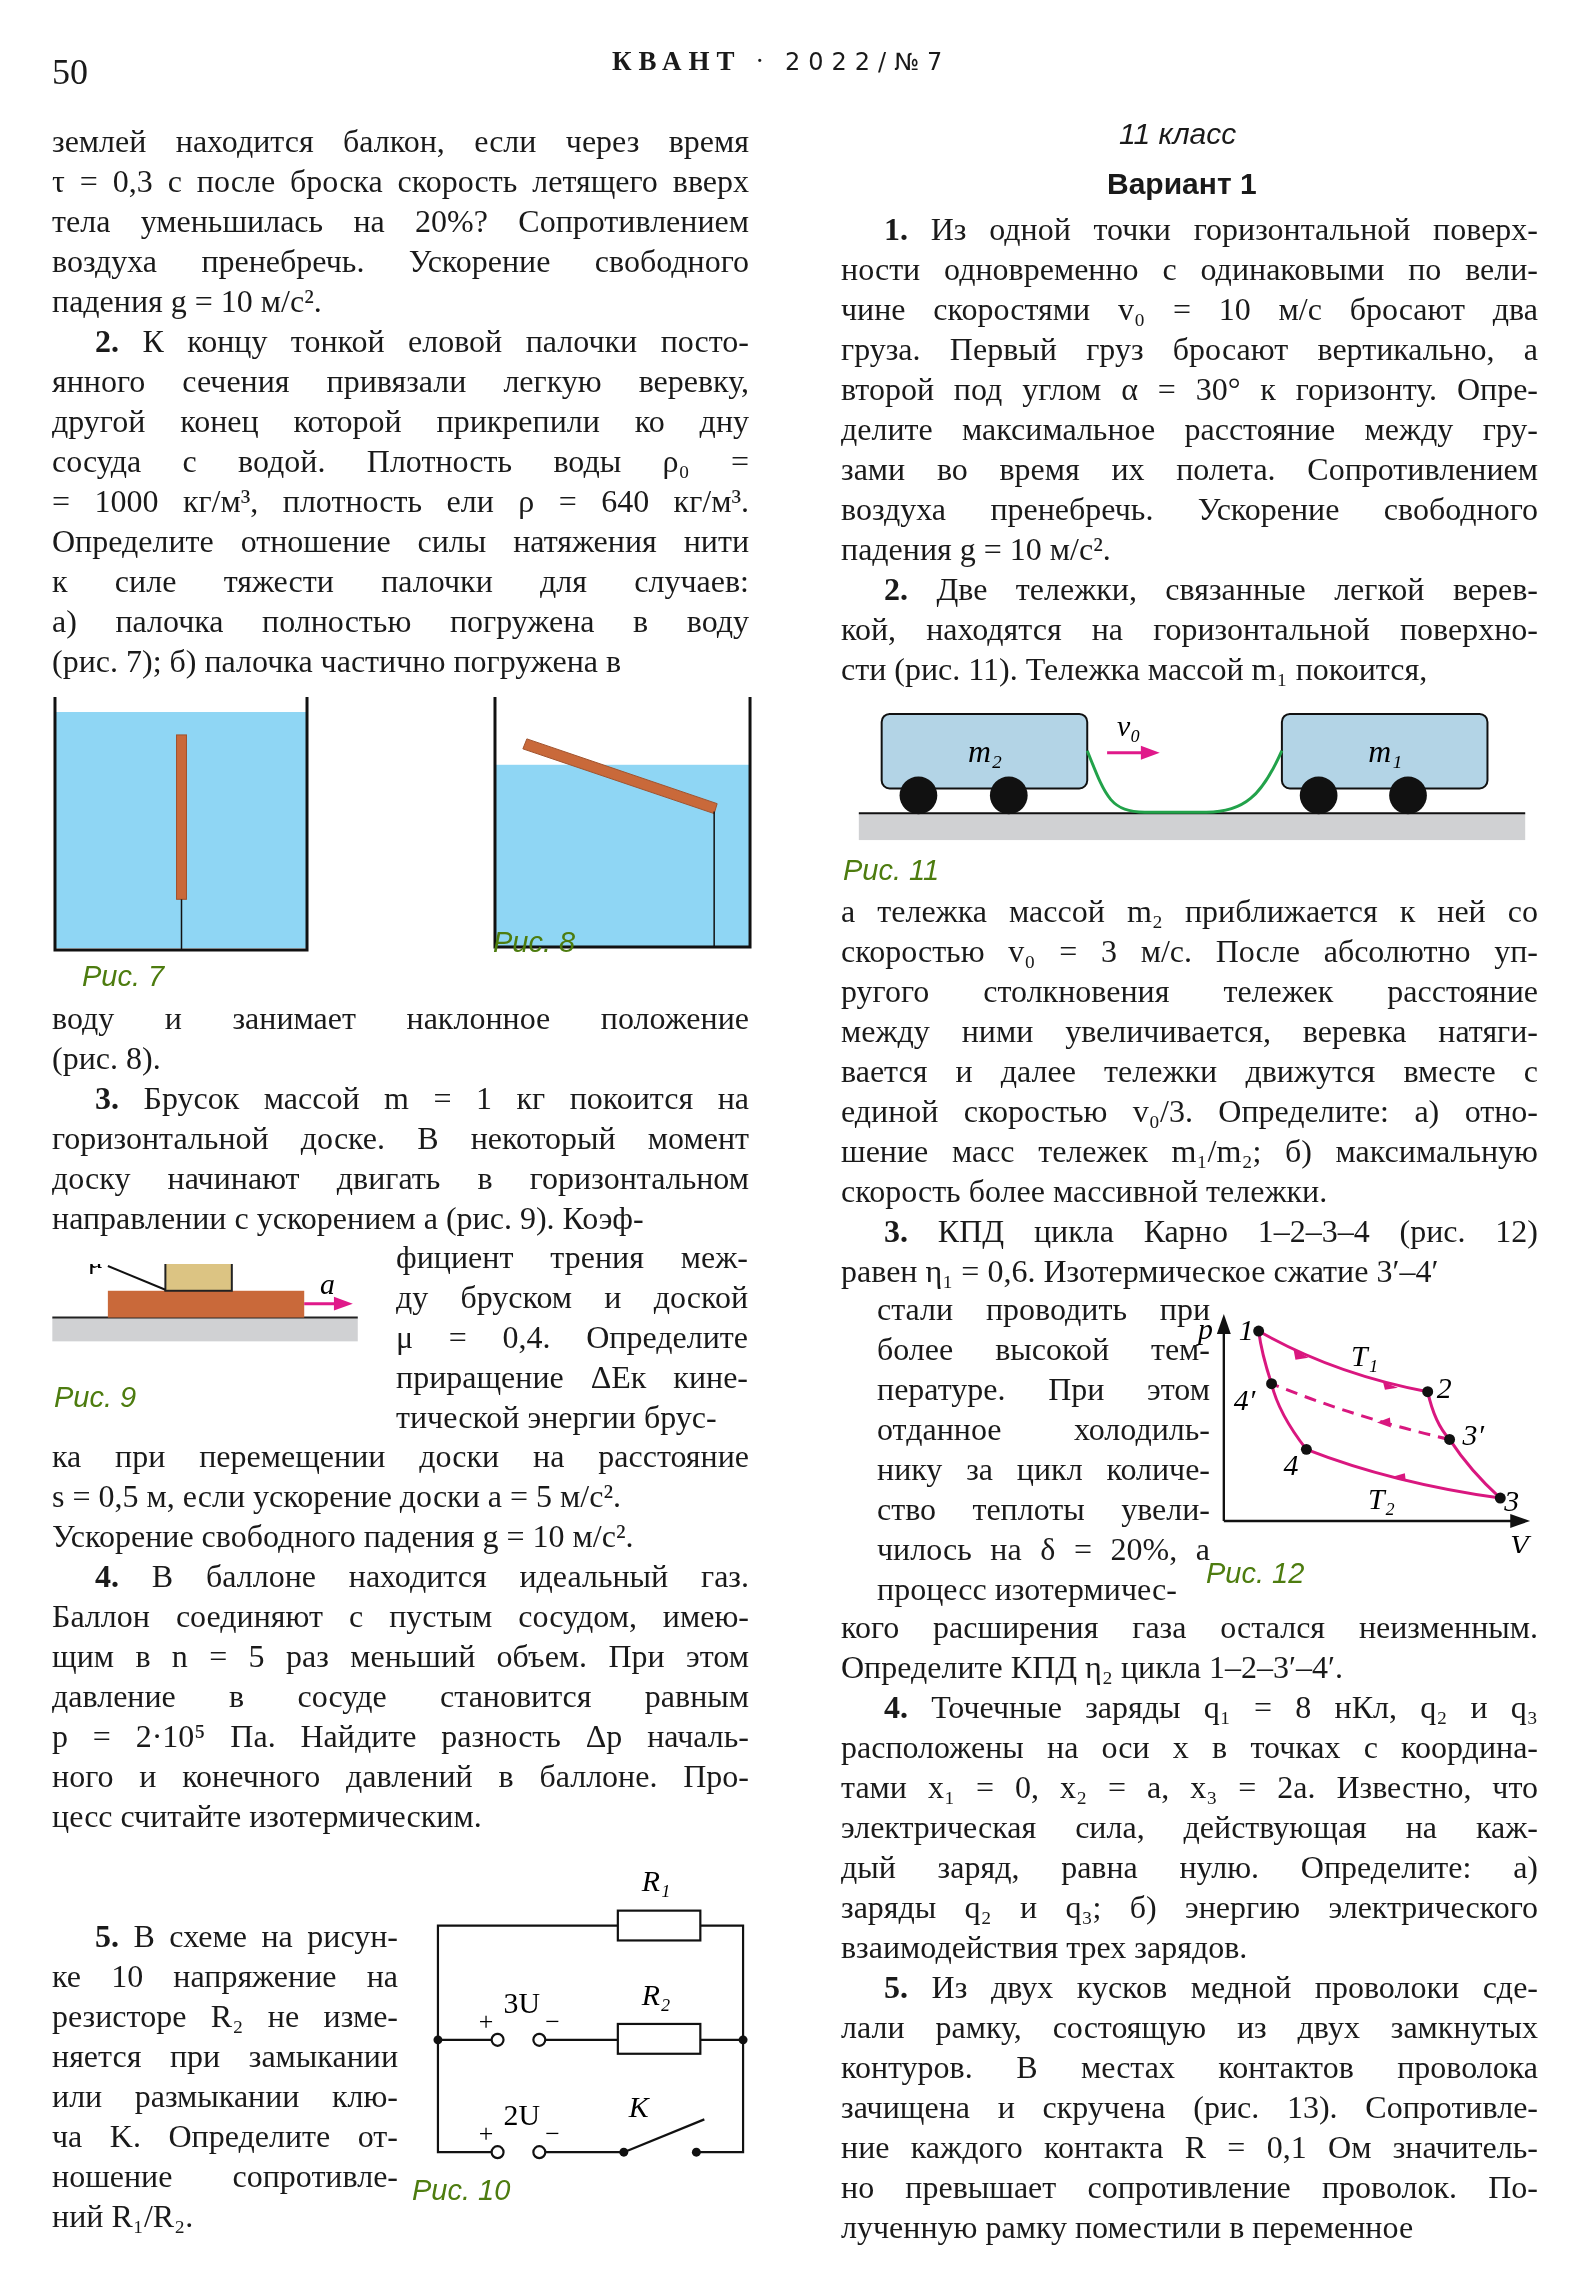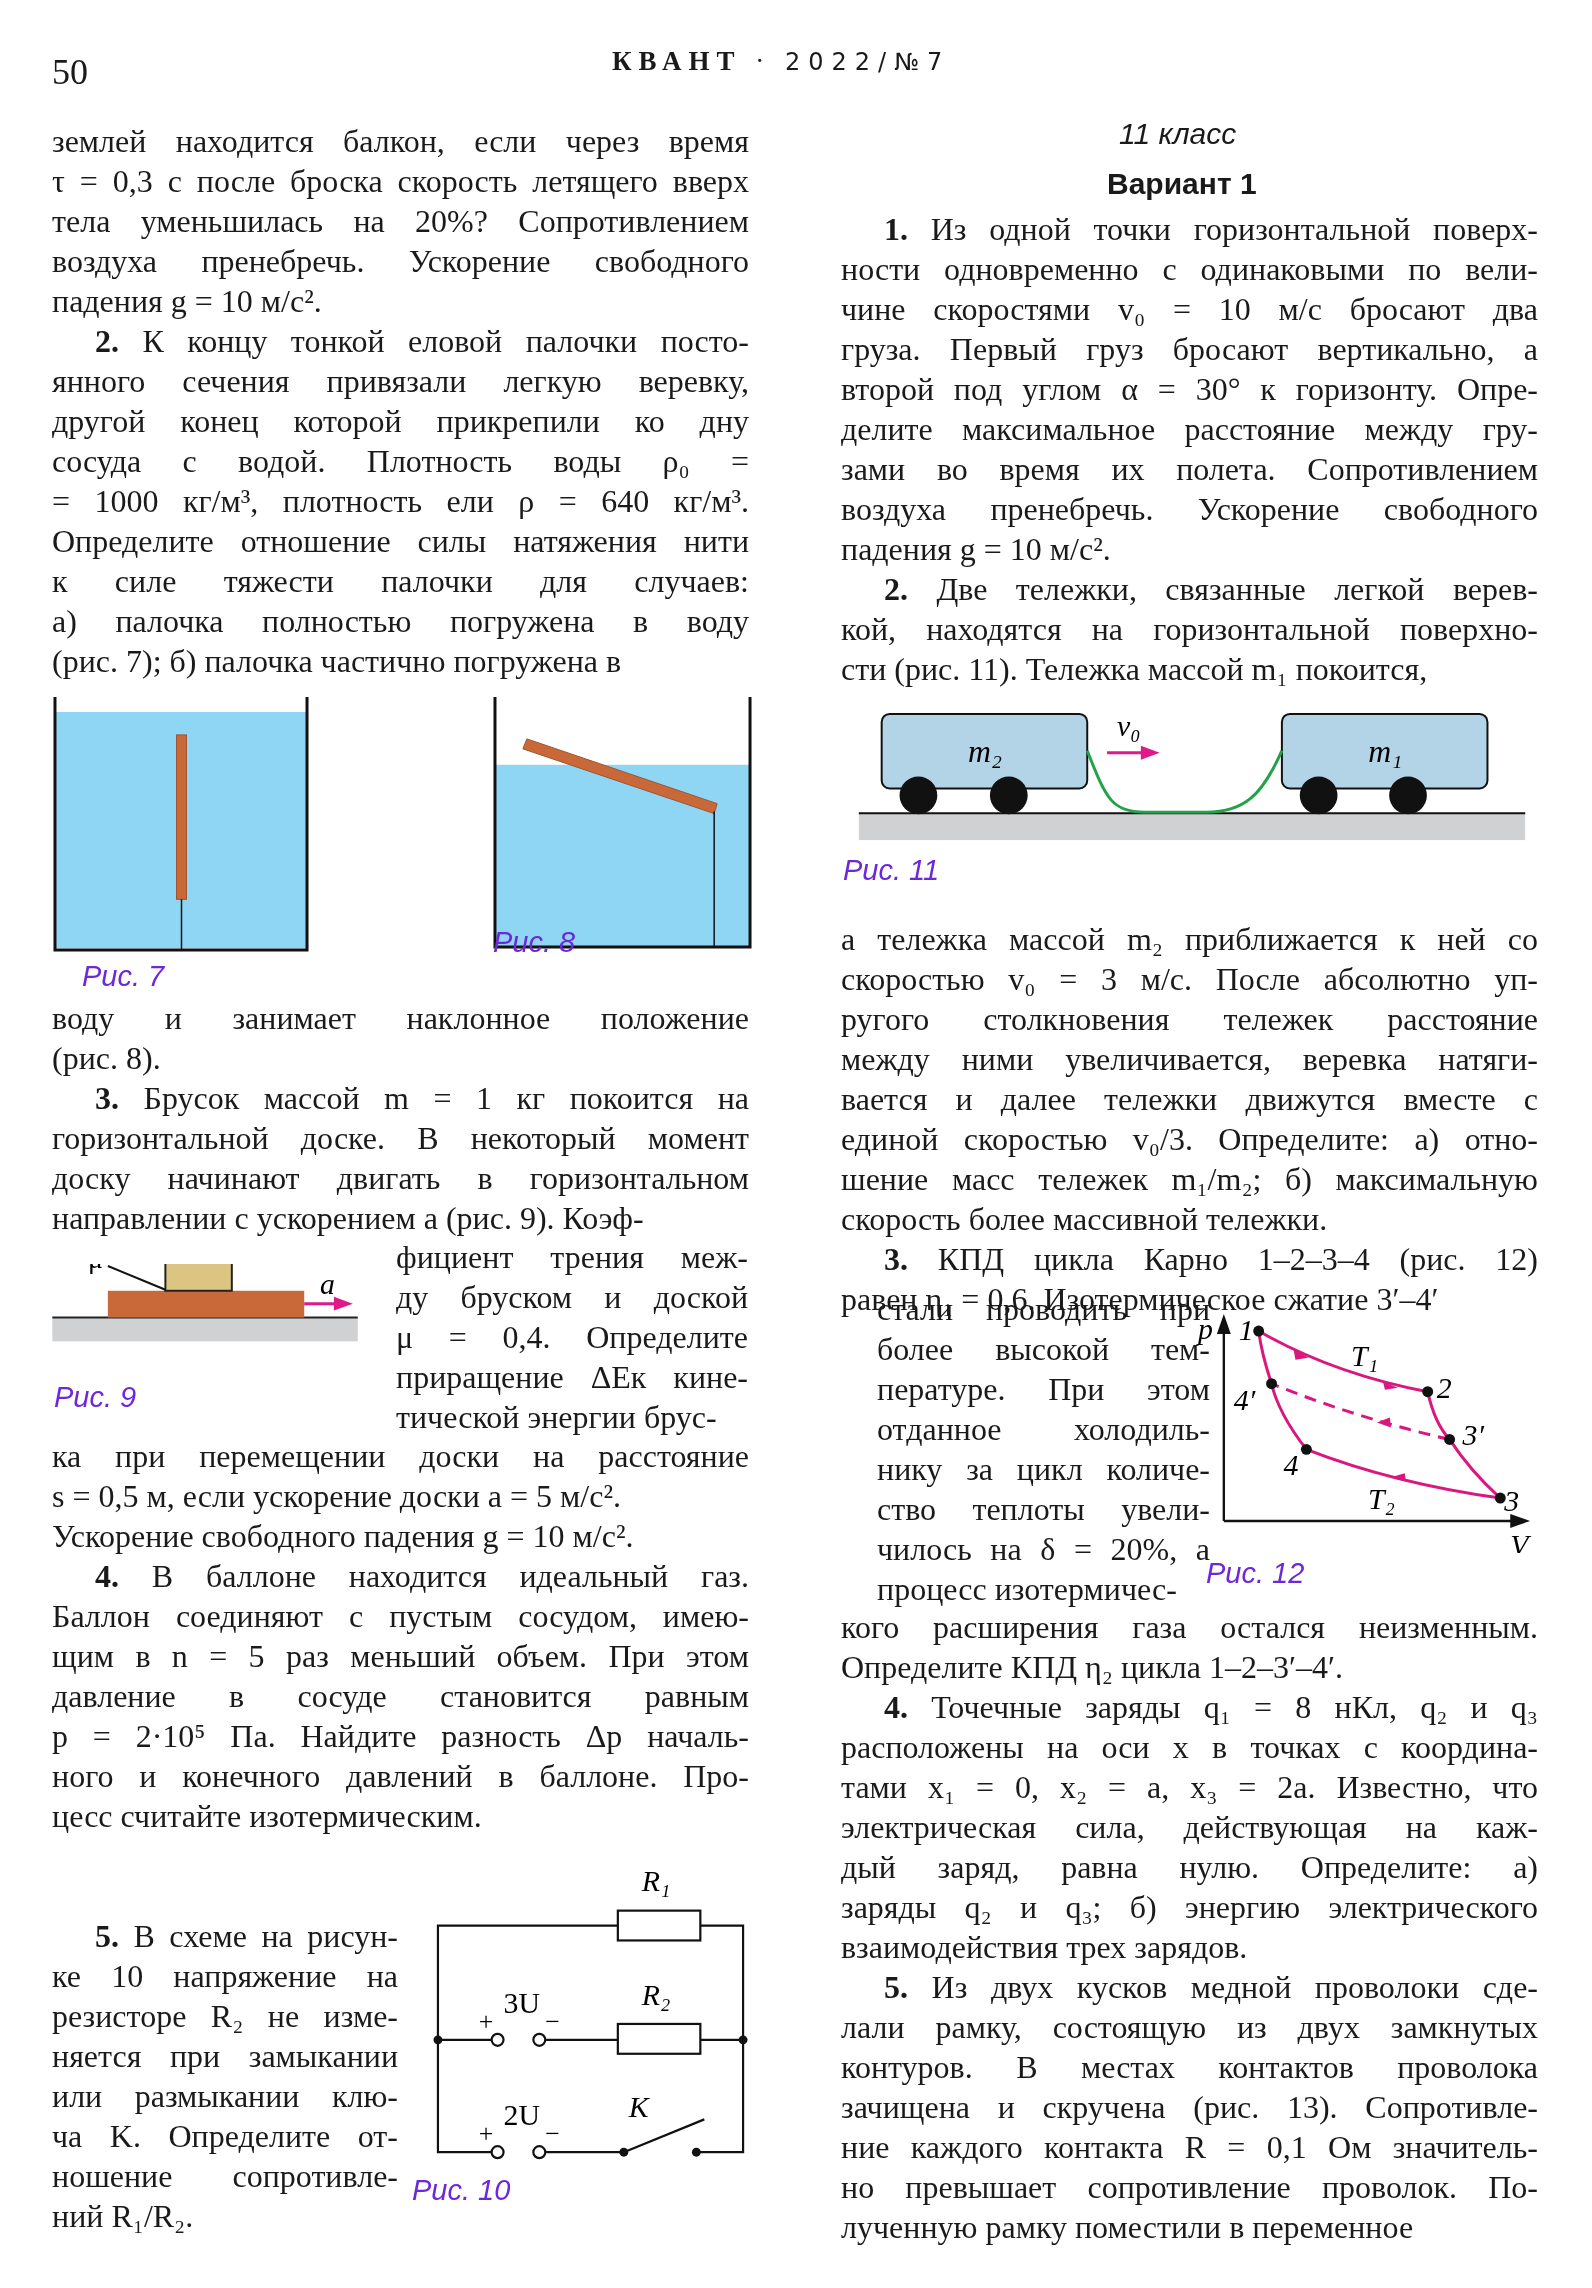--- a/index.html
+++ b/index.html
@@ -10,21 +10,21 @@
   .running { left:612px; top:46px; font-size:27px; letter-spacing:7px; white-space:nowrap; }
   .running .mag { font-weight:bold; }
   .running .issue { font-family:"DejaVu Sans","Liberation Sans",sans-serif; font-size:24px; letter-spacing:8px; }
   .col { position:absolute; font-size:32px; line-height:40px; text-align:justify; }
   .col .ln { display:block; white-space:nowrap; text-align-last:justify; height:40px; overflow:visible; }
   .col .ln.last { text-align-last:left; }
   .col .ln.ind { padding-left:43px; }
   .num { font-weight:bold; }
   .grade { left:1119px; top:117px; font-family:Liberation Sans, sans-serif; font-style:italic; font-size:30px; }
   .variant { left:1107px; top:167px; font-family:"Liberation Sans","DejaVu Sans",sans-serif; font-weight:bold; font-size:30px; }
-  .cap { font-family:"Liberation Sans","DejaVu Sans",sans-serif; font-style:italic; font-size:29px; color:#6d28d9; }
+  .cap { font-family:"Liberation Sans","DejaVu Sans",sans-serif; font-style:italic; font-size:29px; color:#4d7c0f; }
   svg text { font-family:"Liberation Serif","DejaVu Serif",serif; }
 </style>
 </head>
 <body>
 
 <div class="abs pagenum">50</div>
 <div class="abs running">
   <span class="mag">КВАНТ</span>
   <span>·</span>
   <span class="issue">2022/№7</span>
@@ -180,21 +180,21 @@
   <circle cx="555" cy="90" r="19" fill="#111"></circle>
   <path d="M232,45 C250,90 255,107 290,107 L352,107 C390,107 408,90 428,45" fill="none" stroke="#22a24a" stroke-width="3"></path>
   <line x1="252" y1="47" x2="292" y2="47" stroke="#e0198a" stroke-width="3"></line>
   <polygon points="286,40 305,47 286,54" fill="#e0198a"></polygon>
   <text x="112" y="56" font-size="32" font-style="italic">m₂</text>
   <text x="515" y="56" font-size="32" font-style="italic">m₁</text>
   <text x="262" y="30" font-size="30" font-style="italic">v₀</text>
 </svg>
 <div class="abs cap" style="left:843px; top:854px;">Рис. 11</div>
 
-<div class="col" style="left:841px; top:891px; width:697px;margin-top:28px;" id="rc2">
+<div class="col" style="left:841px; top:891px; width:697px;" id="rc2">
     <span class="ln">а тележка массой m₂ приближается к ней со</span>
     <span class="ln">скоростью v₀ = 3 м/с. После абсолютно уп-</span>
     <span class="ln">ругого столкновения тележек расстояние</span>
     <span class="ln">между ними увеличивается, веревка натяги-</span>
     <span class="ln">вается и далее тележки движутся вместе с</span>
     <span class="ln">единой скоростью v₀/3. Определите: а) отно-</span>
     <span class="ln">шение масс тележек m₁/m₂; б) максимальную</span>
     <span class="ln last">скорость более массивной тележки.</span>
     <span class="ln ind"><span class="num">3.</span> КПД цикла Карно 1–2–3–4 (рис. 12)</span>
     <span class="ln last">равен η₁ = 0,6. Изотермическое сжатие 3′–4′</span>

